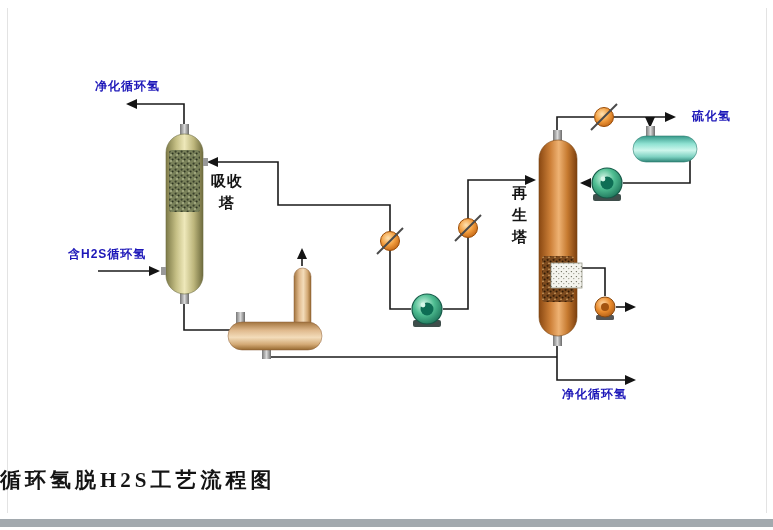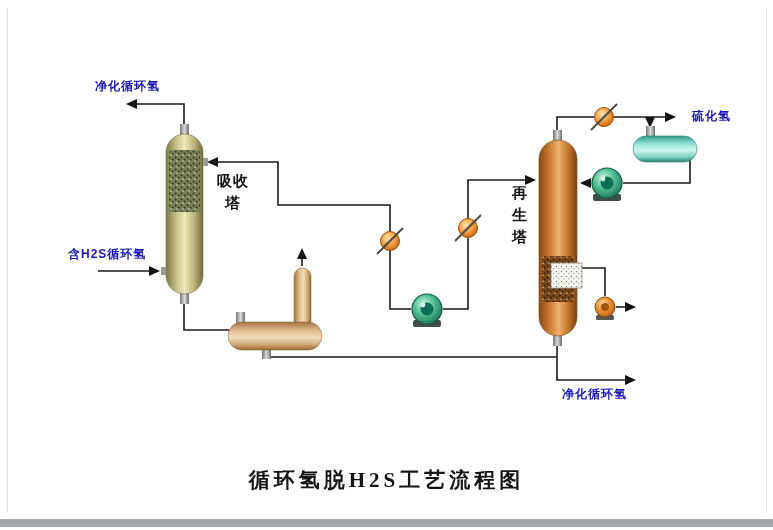--- a/index.html
+++ b/index.html
@@ -17,21 +17,21 @@
   .bottom-bar{position:absolute;left:0;top:519px;width:100%;height:8px;background:#a2a9ae;}
   svg.diagram{position:absolute;left:0;top:0;width:773px;height:530px;}
   .lbl{
     position:absolute;font-weight:bold;font-size:12px;letter-spacing:1px;
     font-family:"Liberation Sans",sans-serif;white-space:nowrap;
   }
   .blue{color:var(--label_blue);}
   .black{color:var(--text_black);font-size:15px;}
   .multi{white-space:pre-line;line-height:1.45;text-align:center;}
   .title{
-    position:absolute;left:0;width:100%;top:466px;text-align:center;
+    position:absolute;left:0;width:100%;top:466px;
     font-family:"Liberation Serif",serif;font-weight:bold;font-size:21px;
     letter-spacing:4px;color:var(--text_black);
   }
 </style>
 </head>
 <body>
 
 <div class="screen">
 
   <div class="frame-left"></div>
@@ -193,21 +193,21 @@
       <line x1="455" y1="241" x2="481" y2="215" stroke="#4a4a4a" stroke-width="2"></line>
     </g>
     <g>
       <circle cx="604" cy="117" r="9.5" fill="url(#gValve)" stroke="#9a4c08" stroke-width="1"></circle>
       <line x1="591" y1="130" x2="617" y2="104" stroke="#4a4a4a" stroke-width="2"></line>
     </g>
   </svg>
 
   <div class="lbl blue" style="left:95px;top:78px;">净化循环氢</div>
   <div class="lbl blue" style="left:68px;top:246px;">含H2S循环氢</div>
-  <div class="lbl black multi" style="left:214px;top:170px;width:38px;">吸收
+  <div class="lbl black multi" style="left:208px;top:170px;width:38px;">吸收
 塔</div>
   <div class="lbl black multi" style="left:510px;top:182px;width:20px;">再
 生
 塔</div>
   <div class="lbl blue" style="left:692px;top:108px;">硫化氢</div>
   <div class="lbl blue" style="left:562px;top:386px;">净化循环氢</div>
 
   <div class="title">循环氢脱H2S工艺流程图</div>
 
   <div class="bottom-bar"></div>

